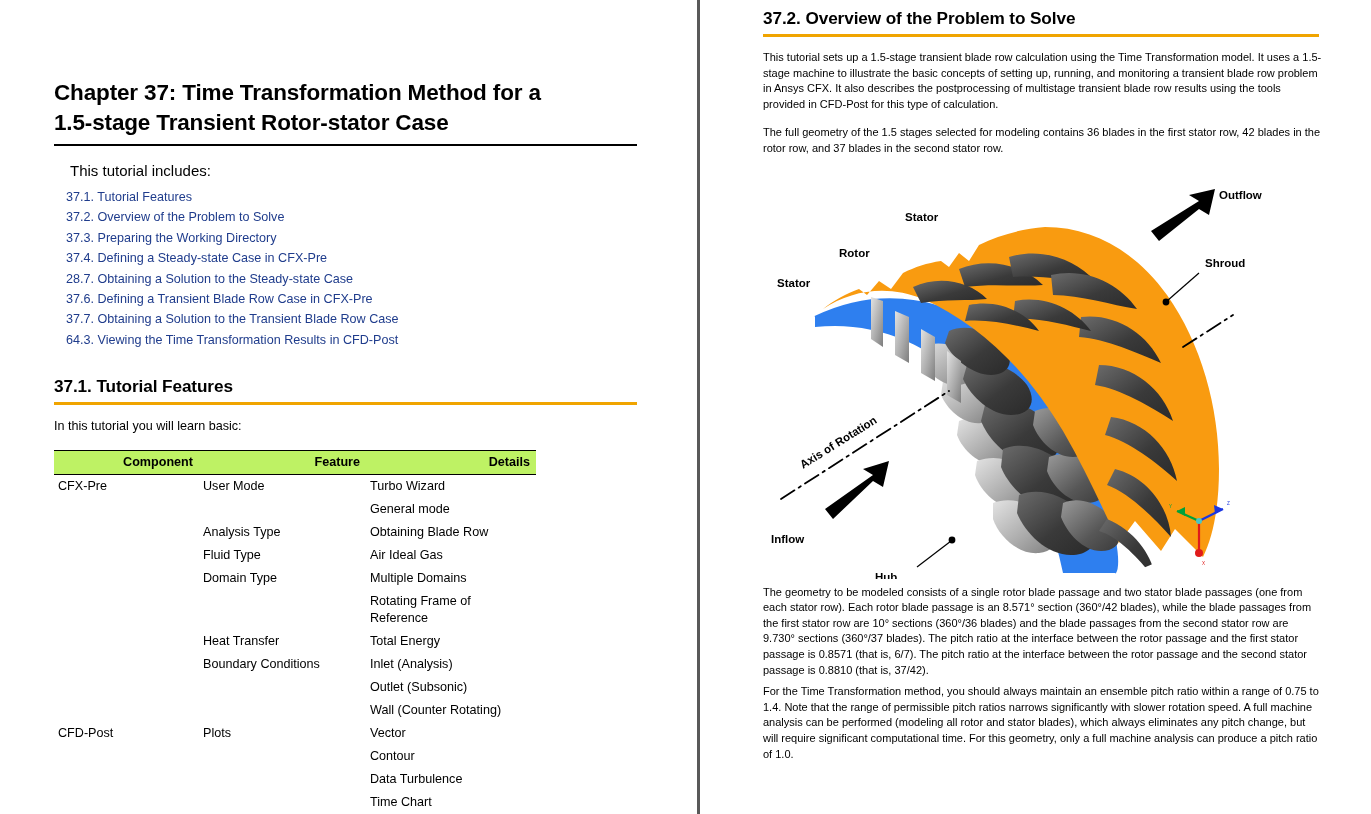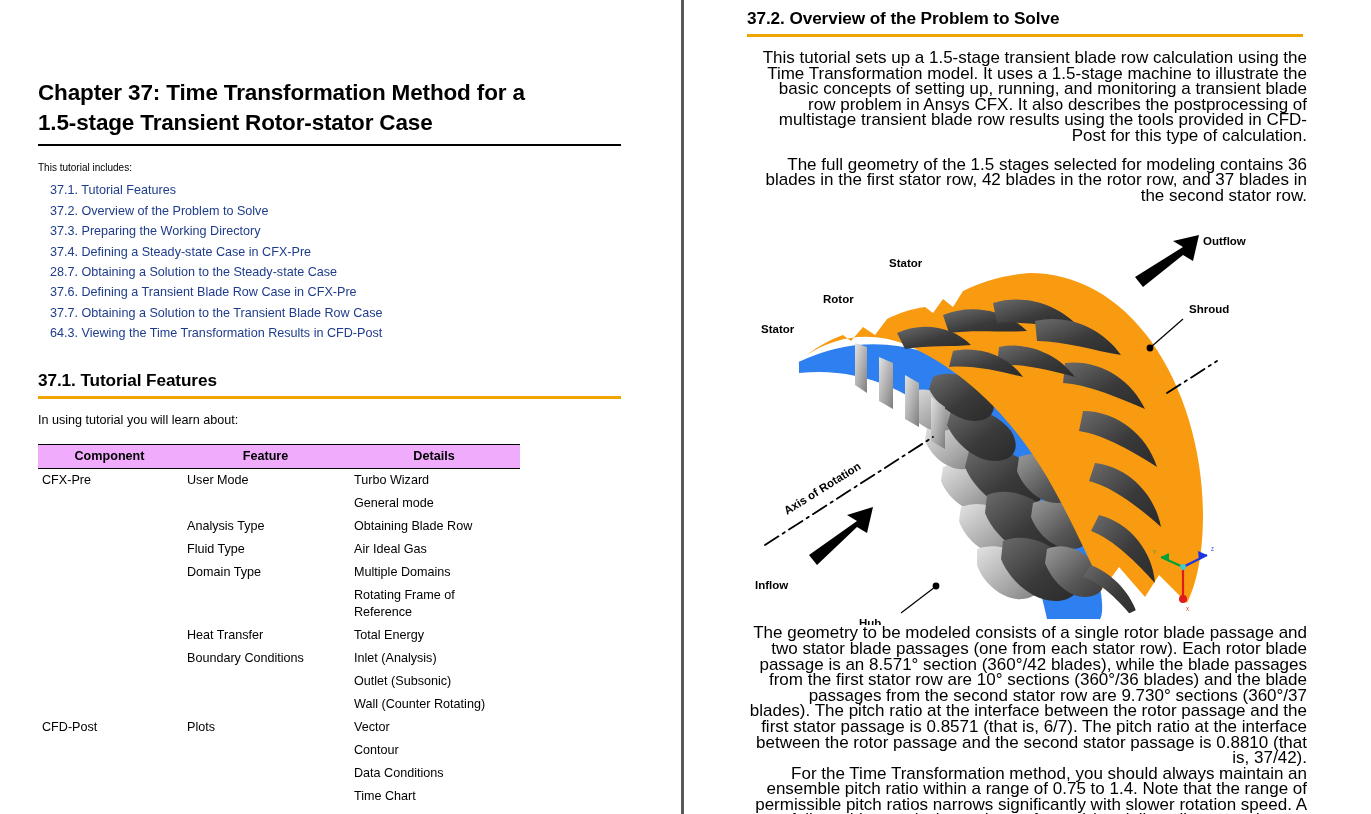--- a/index.html
+++ b/index.html
@@ -19,20 +19,21 @@
   
   #page {
     position: absolute;
     inset: 0;
     display: flex;
   }
   #col-left {
     width: 681px;
     position: relative;
     flex: 0 0 681px;
+    padding-left: 16px;
   }
   #col-divider {
     width: 3px;
     background: #595959;
     flex: 0 0 3px;
     margin-top: 0;
     height: 814px;
   }
   #col-right {
     flex: 1 1 auto;
@@ -51,22 +52,22 @@
     margin: 0 0 0 0;
     padding: 0 0 7px 0;
     color: #000;
     border-bottom: 2.6px solid #000;
     width: 583px;
     box-sizing: border-box;
   }
   .chapter-title .ln { display: block; }
 
   p.includes-line {
-    font-size: 10px;
-    margin: 15px 0 0 0;
+    font-size: 15px;
+    margin: 15px 0 0 16px;
     line-height: 1.3;
   }
 
   ul.toc {
     list-style: none;
     margin: 6px 0 0 0;
     padding: 0 0 0 12px;
   }
   ul.toc li {
     font-size: 12.6px;
@@ -97,22 +98,22 @@
     margin-top: 17px;
     width: 482px;
     table-layout: fixed;
     font-size: 12.6px;
   }
   table.features col.c1 { width: 145px; }
   table.features col.c2 { width: 167px; }
   table.features col.c3 { width: 170px; }
 
   table.features thead th {
-    background: #f0abfc;
-    text-align: center;
+    background: #bef264;
+    text-align: right;
     font-weight: bold;
     font-size: 12.6px;
     padding: 3px 6px 3px 4px;
     border-top: 1.6px solid #000;
     border-bottom: 1.6px solid #000;
     line-height: 1.35;
   }
   table.features tbody td {
     vertical-align: top;
     padding: 3px 6px 3px 4px;
@@ -132,27 +133,27 @@
     font-size: 17.2px;
     font-weight: bold;
     letter-spacing: -0.1px;
     margin: 0;
     padding: 0 0 5px 0;
     border-bottom: 3px solid #f0a400;
     width: 556px;
     box-sizing: border-box;
   }
   p.body-r {
-    font-size: 17px;
+    font-size: 11px;
     line-height: 15.6px;
     margin: 13px 0 0 0;
     width: 560px;
-    text-align: right;
-  }
-  p.body-r.tight { margin-top: 0; }
+    text-align: left;
+  }
+  p.body-r.tight { margin-top: 6px; }
 
   
   .figure-wrap {
     position: relative;
     width: 560px;
     height: 410px;
     margin-top: 12px;
   }
   .figure-wrap svg { display: block; }
   .fig-label {
@@ -187,21 +188,21 @@
         <li>37.3. Preparing the Working Directory</li>
         <li>37.4. Defining a Steady-state Case in CFX-Pre</li>
         <li>28.7. Obtaining a Solution to the Steady-state Case</li>
         <li>37.6. Defining a Transient Blade Row Case in CFX-Pre</li>
         <li>37.7. Obtaining a Solution to the Transient Blade Row Case</li>
         <li>64.3. Viewing the Time Transformation Results in CFD-Post</li>
       </ul>
 
       <h2 class="section-title">37.1. Tutorial Features</h2>
 
-      <p class="lead">In using tutorial you will learn about:</p>
+      <p class="lead">In this tutorial you will learn basic:</p>
 
       <table class="features">
         <colgroup>
             <col class="c1">
             <col class="c2">
             <col class="c3">
           </colgroup>
         <thead>
           <tr>
             <th>Component</th>
@@ -266,21 +267,21 @@
             <td class="rule-d">Vector</td>
           </tr>
           <tr>
             <td class="rule-none"></td>
             <td class="rule-none"></td>
             <td class="rule-d">Contour</td>
           </tr>
           <tr>
             <td class="rule-none"></td>
             <td class="rule-none"></td>
-            <td class="rule-d">Data Conditions</td>
+            <td class="rule-d">Data Turbulence</td>
           </tr>
           <tr>
             <td class="rule-none"></td>
             <td class="rule-none"></td>
             <td class="rule-d">Time Chart</td>
           </tr>
 
         </tbody>
 
       </table>

